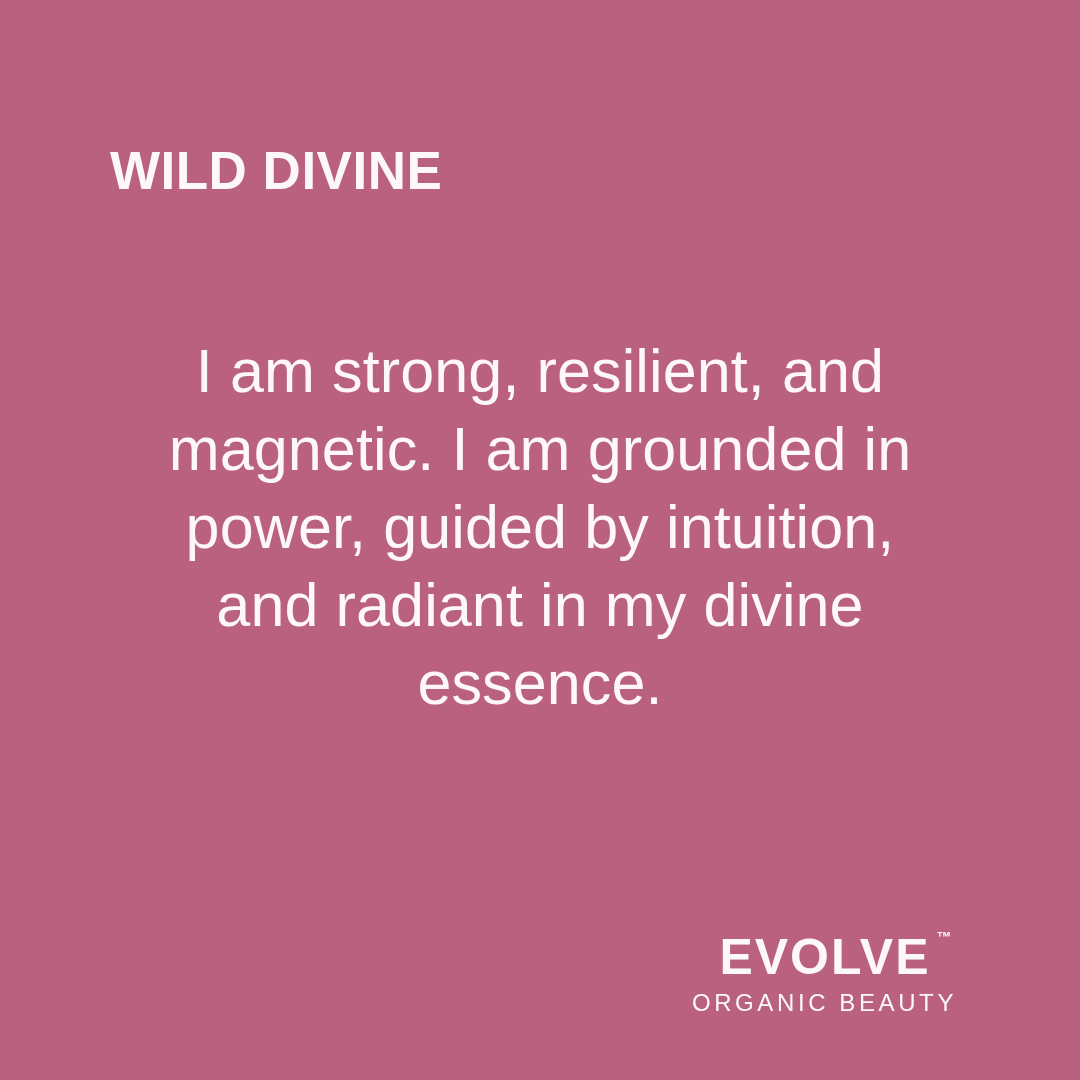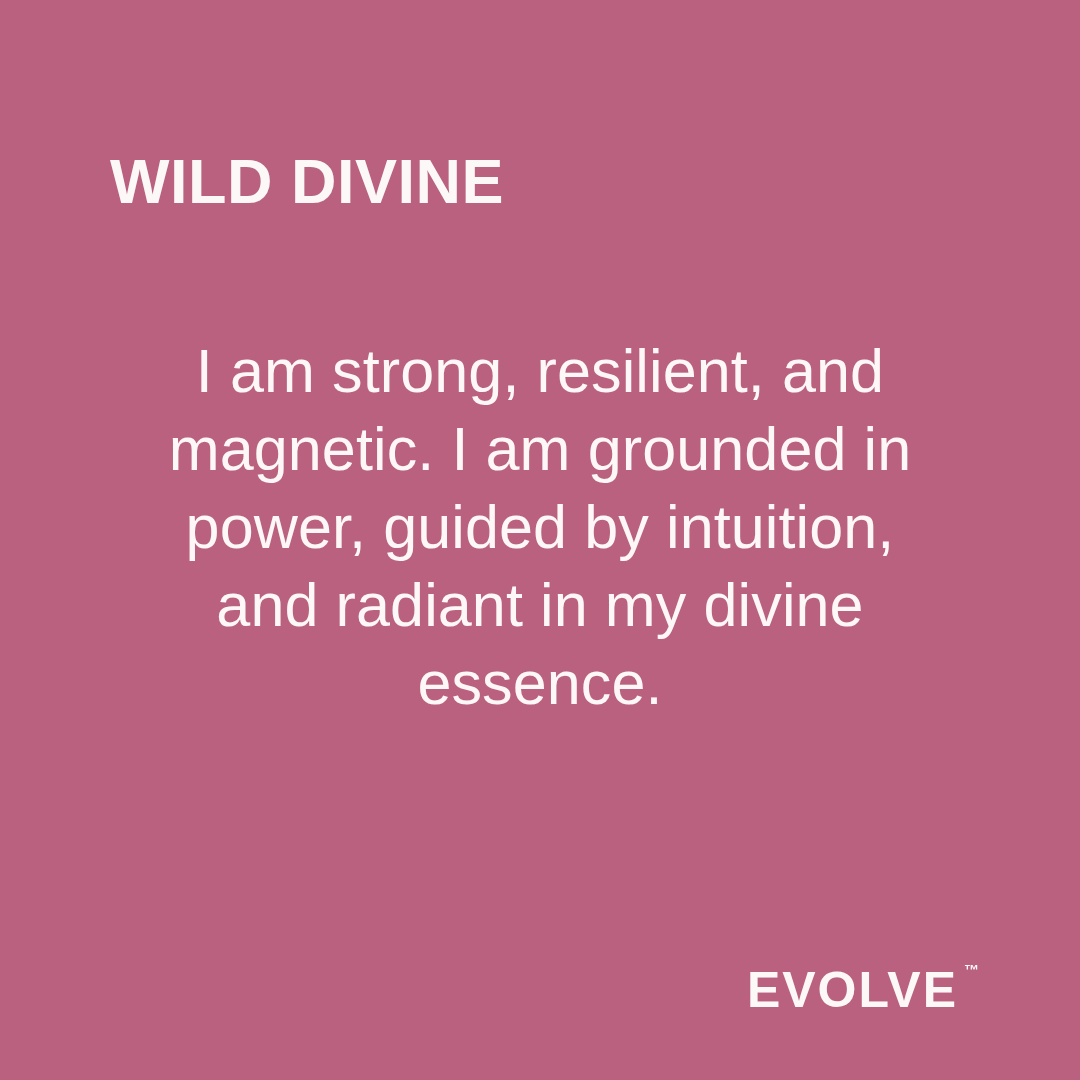--- a/index.html
+++ b/index.html
@@ -25,21 +25,21 @@
   }
 
   
   #heading {
     position: absolute;
     left: 110px;
     top: 108px;
     width: 860px;
     font-family: "Liberation Sans", "DejaVu Sans", sans-serif;
     font-weight: 700;
-    font-size: 63px;
+    font-size: 53px;
     line-height: 1.0;
     letter-spacing: 0.5px;
     color: #fdf8f8;
     white-space: nowrap;
   }
 
   
   #quote {
     position: absolute;
     left: 90px;
@@ -115,15 +115,16 @@
     <span class="qline">power, guided by intuition,</span>
     <span class="qline">and radiant in my divine</span>
     <span class="qline">essence.</span>
   </div>
 
   <div id="logo">
     <div id="logo-wordmark">
       <span>EVOLVE</span>
       <sup id="logo-tm">™</sup>
     </div>
+    <div id="logo-tagline">ORGANIC BEAUTY</div>
   </div>
 
 </div>
 
 </body></html>

